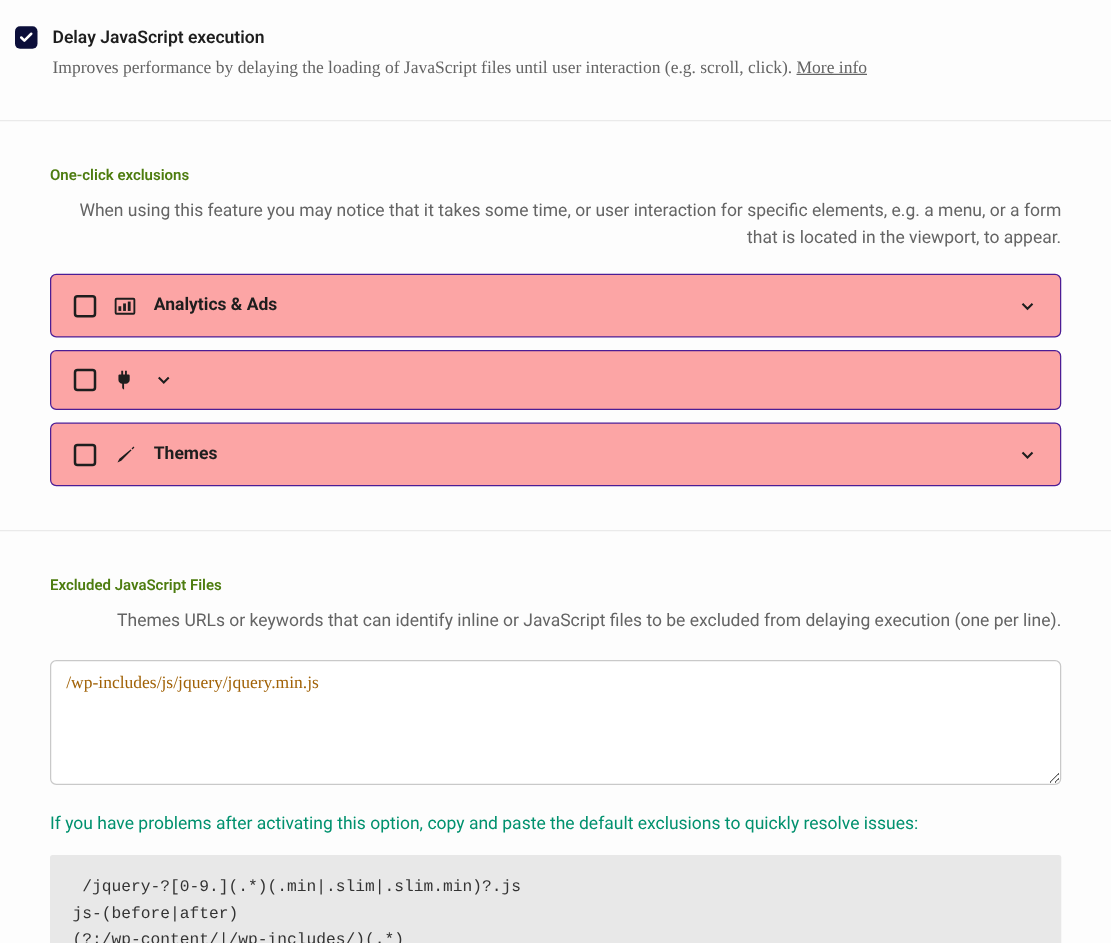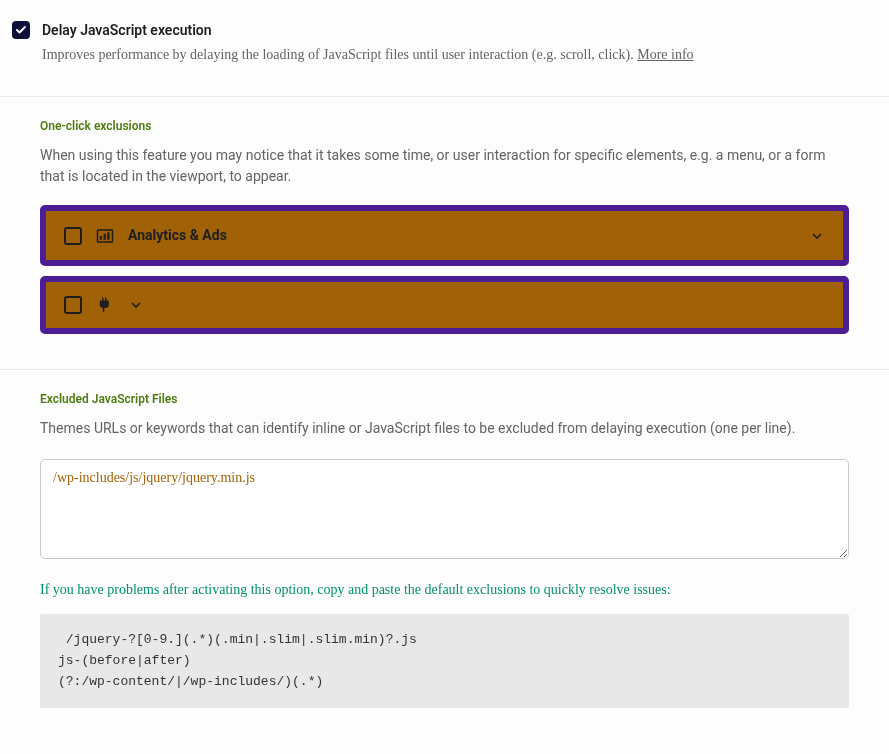--- a/index.html
+++ b/index.html
@@ -11,21 +11,21 @@
       font-family: -apple-system, BlinkMacSystemFont, "Segoe UI", Roboto, sans-serif;
       background: #fdfdfd;
       color: #1e1e1e;
       font-size: 14px;
       line-height: 1.5;
       padding: 20px 0;
     }
     .section {
       padding: 0 40px 25px 40px;
       border-bottom: 1px solid #eaeaea;
-      margin-bottom: 20px;
+      margin-bottom: 34px;
     }
     .section:last-child {
       border-bottom: none;
       margin-bottom: 0;
     }
     .checkbox-row {
       display: flex;
       align-items: flex-start;
       gap: 12px;
       margin-bottom: 6px;
@@ -68,34 +68,35 @@
     .subsection-title {
       font-weight: 600;
       font-size: 12px;
       color: #4d7c0f;
       margin-bottom: 10px;
     }
     .subsection-desc {
       color: #646464;
       font-size: 14px;
       margin-bottom: 12px;
+      text-align: right;
     }
     .accordion-group {
       margin-top: 18px;
     }
     .accordion-item {
-      border: 6px solid #4c1d95;
+      border: 1px solid #4c1d95;
       border-radius: 5px;
       margin-bottom: 10px;
       padding: 14px 18px;
       display: flex;
       align-items: center;
       gap: 14px;
       cursor: pointer;
-      background: #a16207;
+      background: #fca5a5;
     }
     .accordion-checkbox {
       width: 18px;
       height: 18px;
       border: 2px solid #1e1e1e;
       border-radius: 3px;
       flex-shrink: 0;
       cursor: pointer;
     }
     .accordion-icon {
@@ -126,21 +127,20 @@
       font-family: "Times New Roman", serif;
       font-size: 14px;
       resize: vertical;
       color: #a16207;
       margin-top: 8px;
     }
     .help-text {
       color: #00916e;
       font-size: 14px;
       margin-top: 14px;
-      font-family: Liberation Serif, serif;
     }
     .code-block {
       background: #e8e8e8;
       padding: 16px 18px;
       margin-top: 14px;
       font-family: "Courier New", monospace;
       font-size: 13px;
       line-height: 1.6;
       color: #333;
       white-space: pre;
@@ -199,20 +199,34 @@
           <path d="M8 2 L8 6 L6 6 C5 6 5 7 5 8 L5 12 C5 14 7 16 9 16 L9 20 C9 21 10 22 11 22 L11 16 L13 16 C15 16 17 14 17 12 L17 8 C17 7 17 6 16 6 L14 6 L14 2 L12 2 L12 6 L10 6 L10 2 Z"></path>
         </svg>
       </div>
       <div class="accordion-chevron">
         <svg viewBox="0 0 24 24" fill="none" stroke="#1e1e1e" stroke-width="2.5">
             <polyline points="6 9 12 15 18 9"></polyline>
           </svg>
       </div>
     </div>
 
+    <div class="accordion-item">
+      <div class="accordion-checkbox"></div>
+      <div class="accordion-icon">
+        <svg viewBox="0 0 24 24" fill="#1e1e1e">
+          <path d="M19 5 L21 3 L22 4 L20 6 L19 5 Z M18 6 L19 7 L8 18 L4 20 L6 16 L18 6 Z"></path>
+        </svg>
+      </div>
+      <div class="accordion-label">Themes</div>
+      <div class="accordion-chevron">
+        <svg viewBox="0 0 24 24" fill="none" stroke="#1e1e1e" stroke-width="2.5">
+            <polyline points="6 9 12 15 18 9"></polyline>
+          </svg>
+      </div>
+    </div>
   </div>
 </div>
 
 <div class="section indented">
   <div class="subsection-title">Excluded JavaScript Files</div>
   <div class="subsection-desc">Themes URLs or keywords that can identify inline or JavaScript files to be excluded from delaying execution (one per line).</div>
   <textarea class="excluded-textarea" style="">/wp-includes/js/jquery/jquery.min.js</textarea>
   <div class="help-text">If you have problems after activating this option, copy and paste the default exclusions to quickly resolve issues:</div>
   <div class="code-block"> /jquery-?[0-9.](.*)(.min|.slim|.slim.min)?.js
 js-(before|after)

